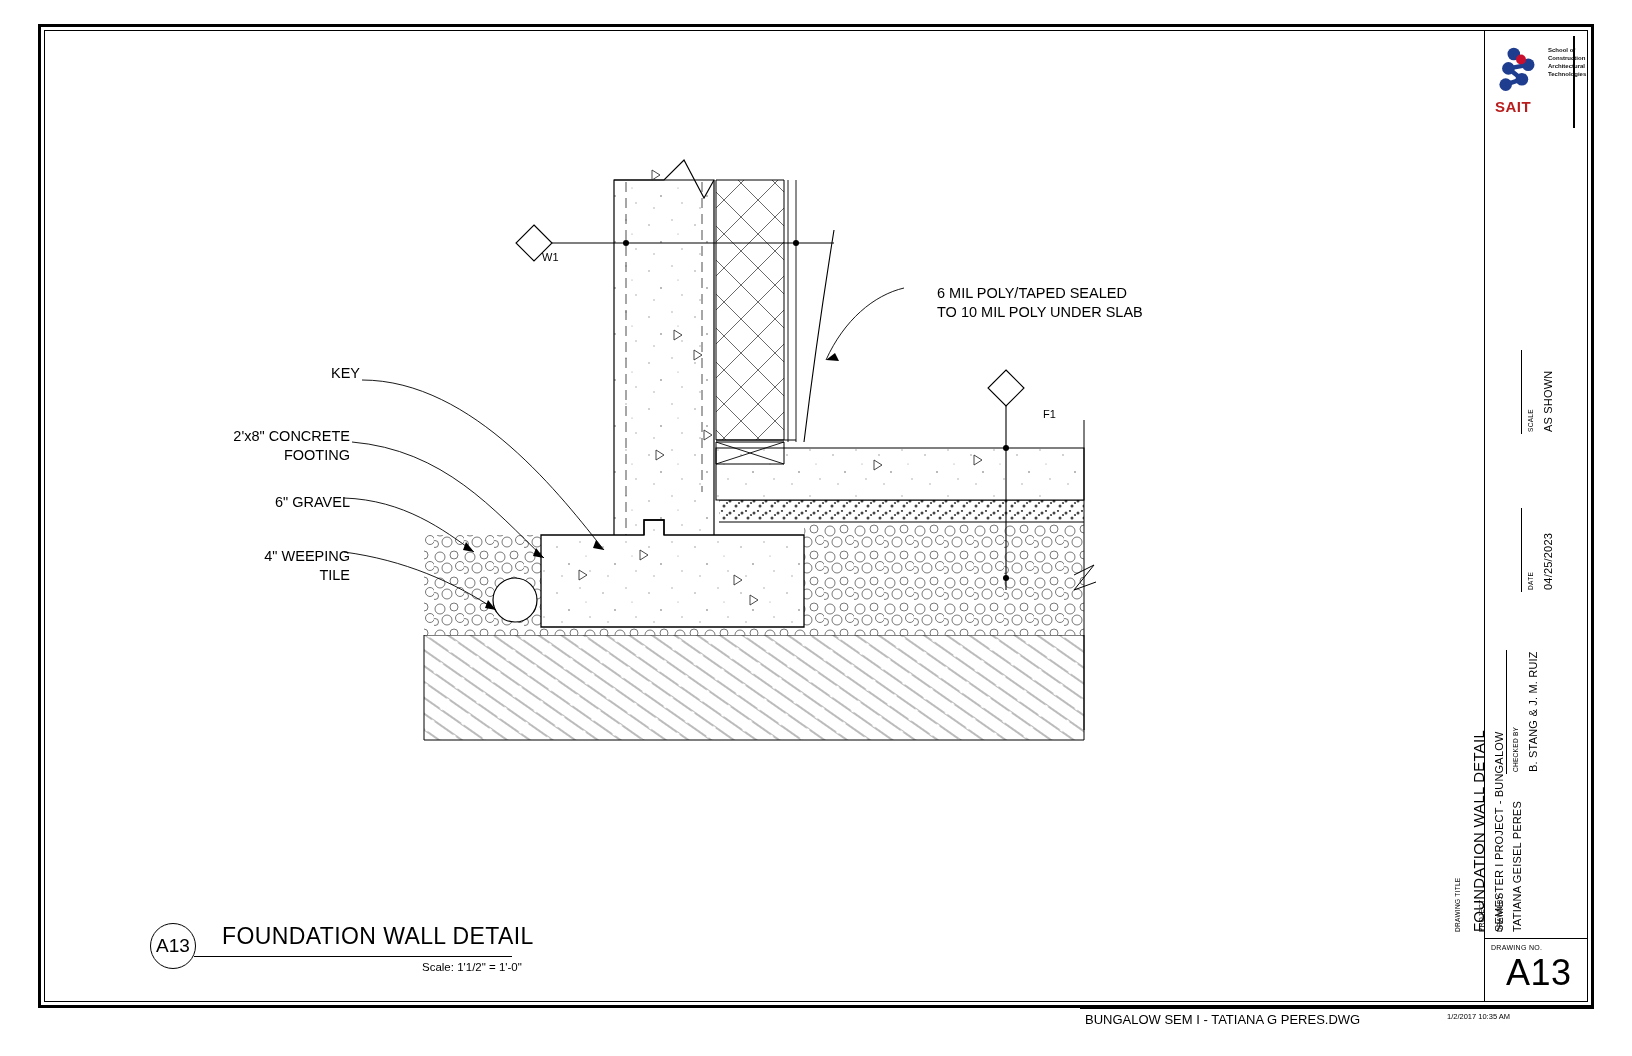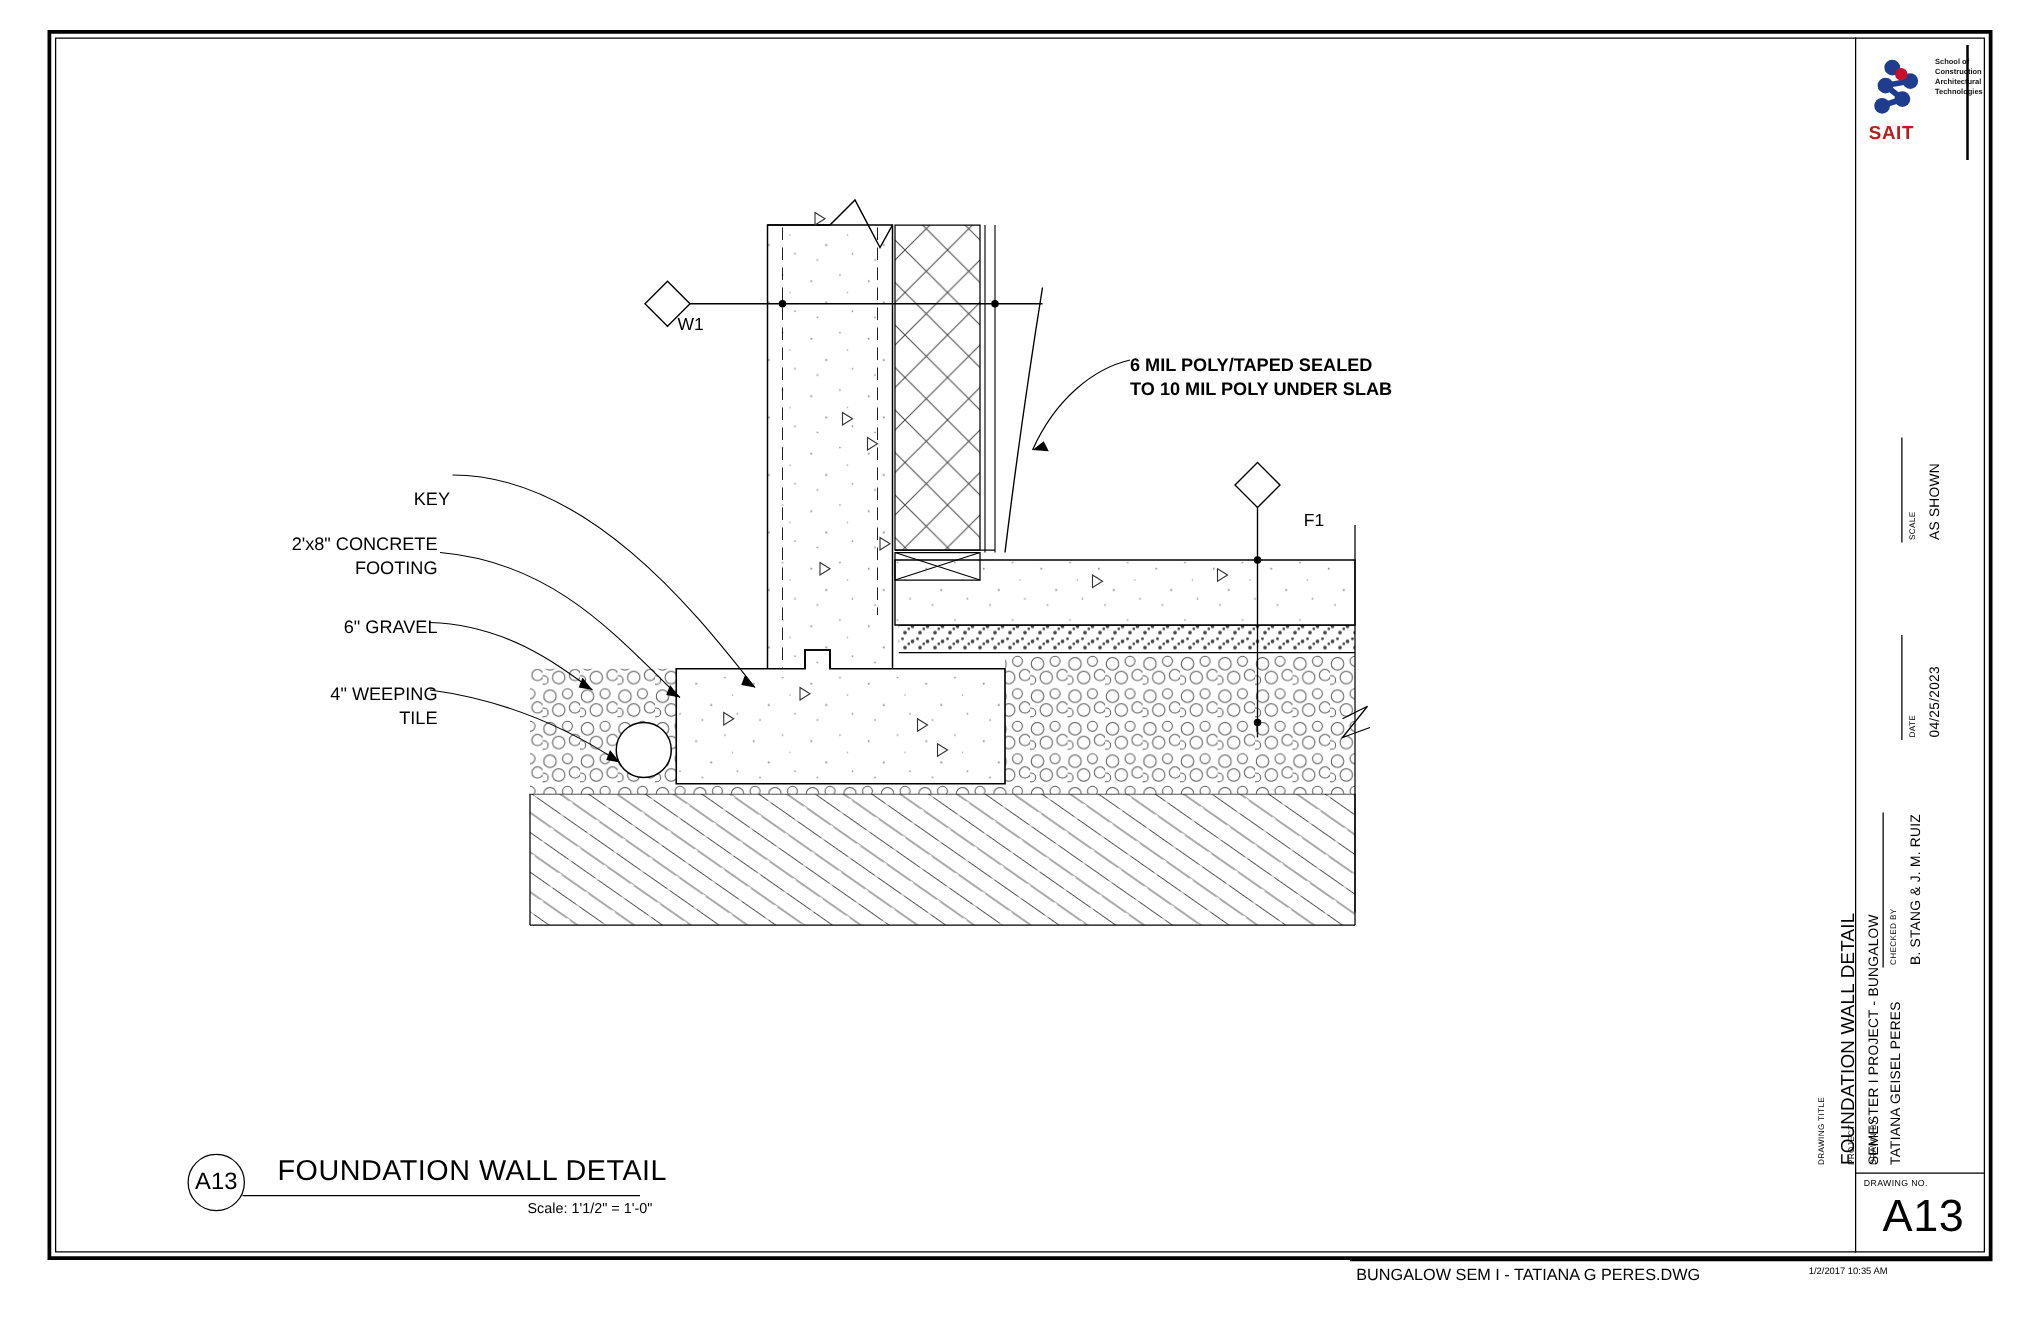--- a/index.html
+++ b/index.html
@@ -204,21 +204,21 @@
     position: absolute;
     font-size: 14.5px;
     line-height: 19px;
     white-space: pre;
   }
   .ann.right {
     text-align: right;
   }
   .tag-text {
     position: absolute;
-    font-size: 14px;
+    font-size: 11px;
   }
 </style>
 </head>
 <body>
 
 <div id="sheet">
 
   <div class="sheet-border"></div>
   <div class="inner-border"></div>
 
@@ -350,31 +350,31 @@
           <path d="M962 340 l18 18 l-18 18 l-18 -18 z" fill="#fff"></path>
           <line x1="962" y1="376" x2="962" y2="560"></line>
           <circle cx="962" cy="418" r="3" fill="#000" stroke="none"></circle>
           <circle cx="962" cy="548" r="3" fill="#000" stroke="none"></circle>
         </g>
 
       </g>
     </svg>
   </div>
 
-  <div class="ann right" style="left:215px; top:391px; width:145px;">KEY</div>
+  <div class="ann right" style="left:215px; top:364px; width:145px;">KEY</div>
 
   <div class="ann right" style="left:150px; top:427px; width:200px;">2'x8" CONCRETE
 FOOTING</div>
 
   <div class="ann right" style="left:185px; top:493px; width:165px;">6" GRAVEL</div>
 
   <div class="ann right" style="left:180px; top:547px; width:170px;">4" WEEPING
 TILE</div>
 
-  <div class="ann" style="left:904px; top:284px; width:330px;font-weight:bold;">6 MIL POLY/TAPED SEALED
+  <div class="ann" style="left:937px; top:284px; width:330px;">6 MIL POLY/TAPED SEALED
 TO 10 MIL POLY UNDER SLAB</div>
 
   <div class="tag-text" style="left:542px; top:251px;">W1</div>
   <div class="tag-text" style="left:1043px; top:408px;">F1</div>
 
   <div class="detail-title-group">
     <div class="bubble">A13</div>
     <div class="detail-name">FOUNDATION WALL DETAIL</div>
     <div class="detail-rule"></div>
     <div class="detail-scale">Scale:  1'1/2" = 1'-0"</div>

